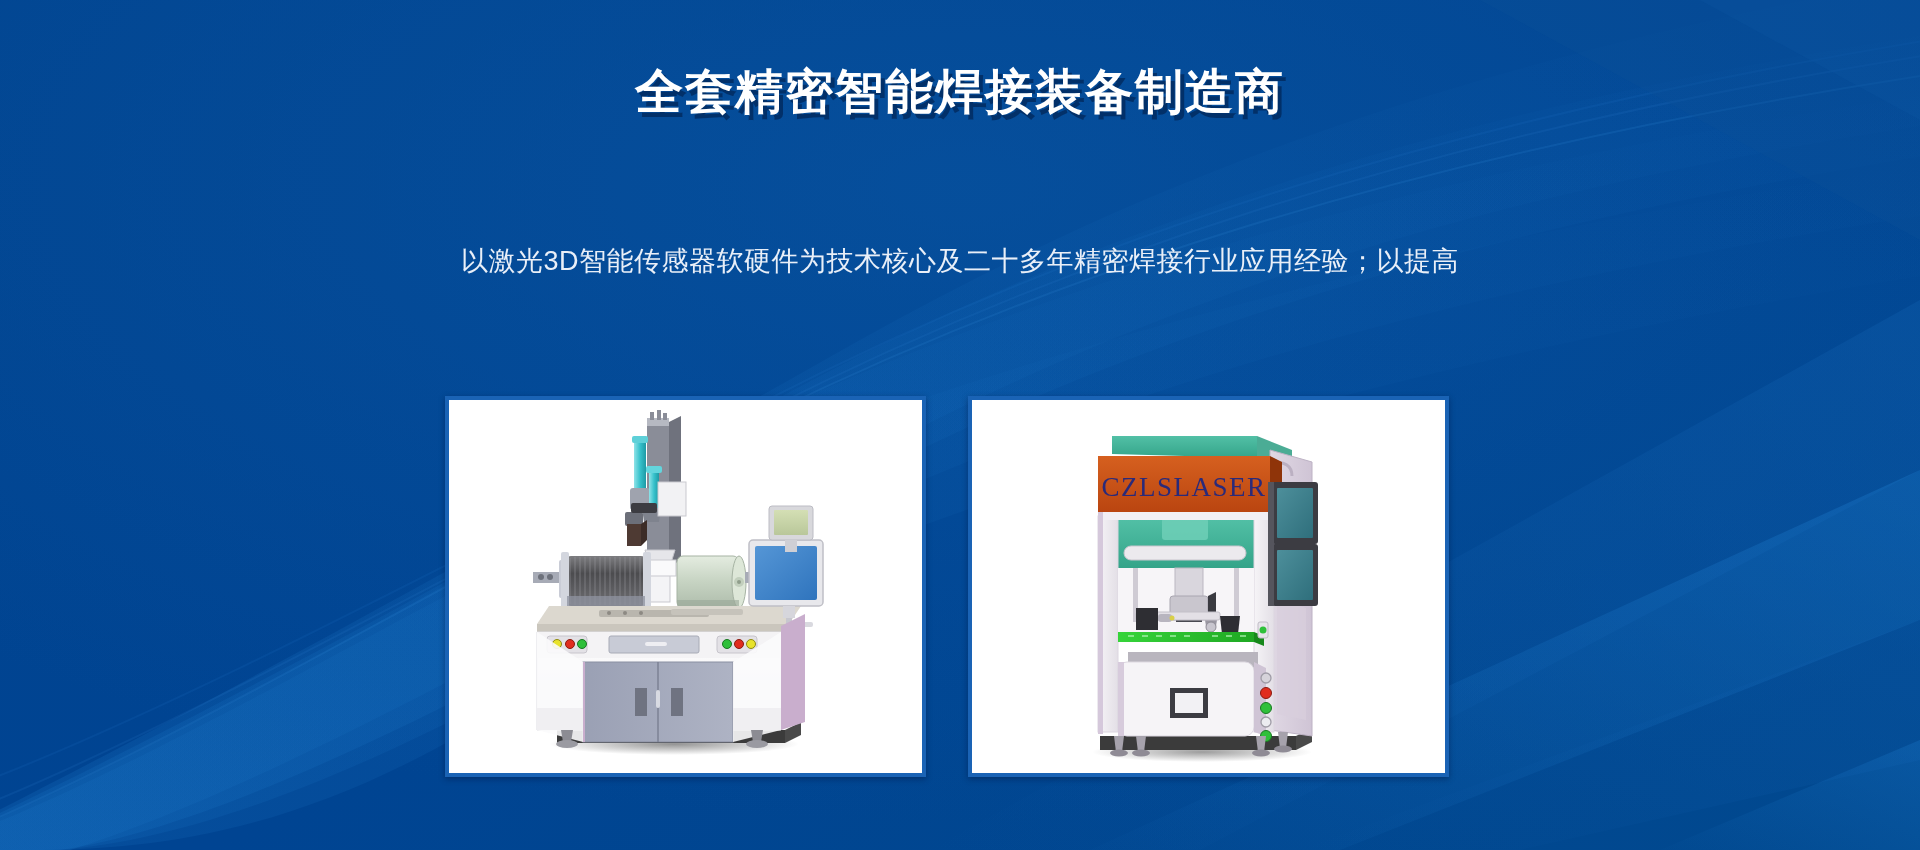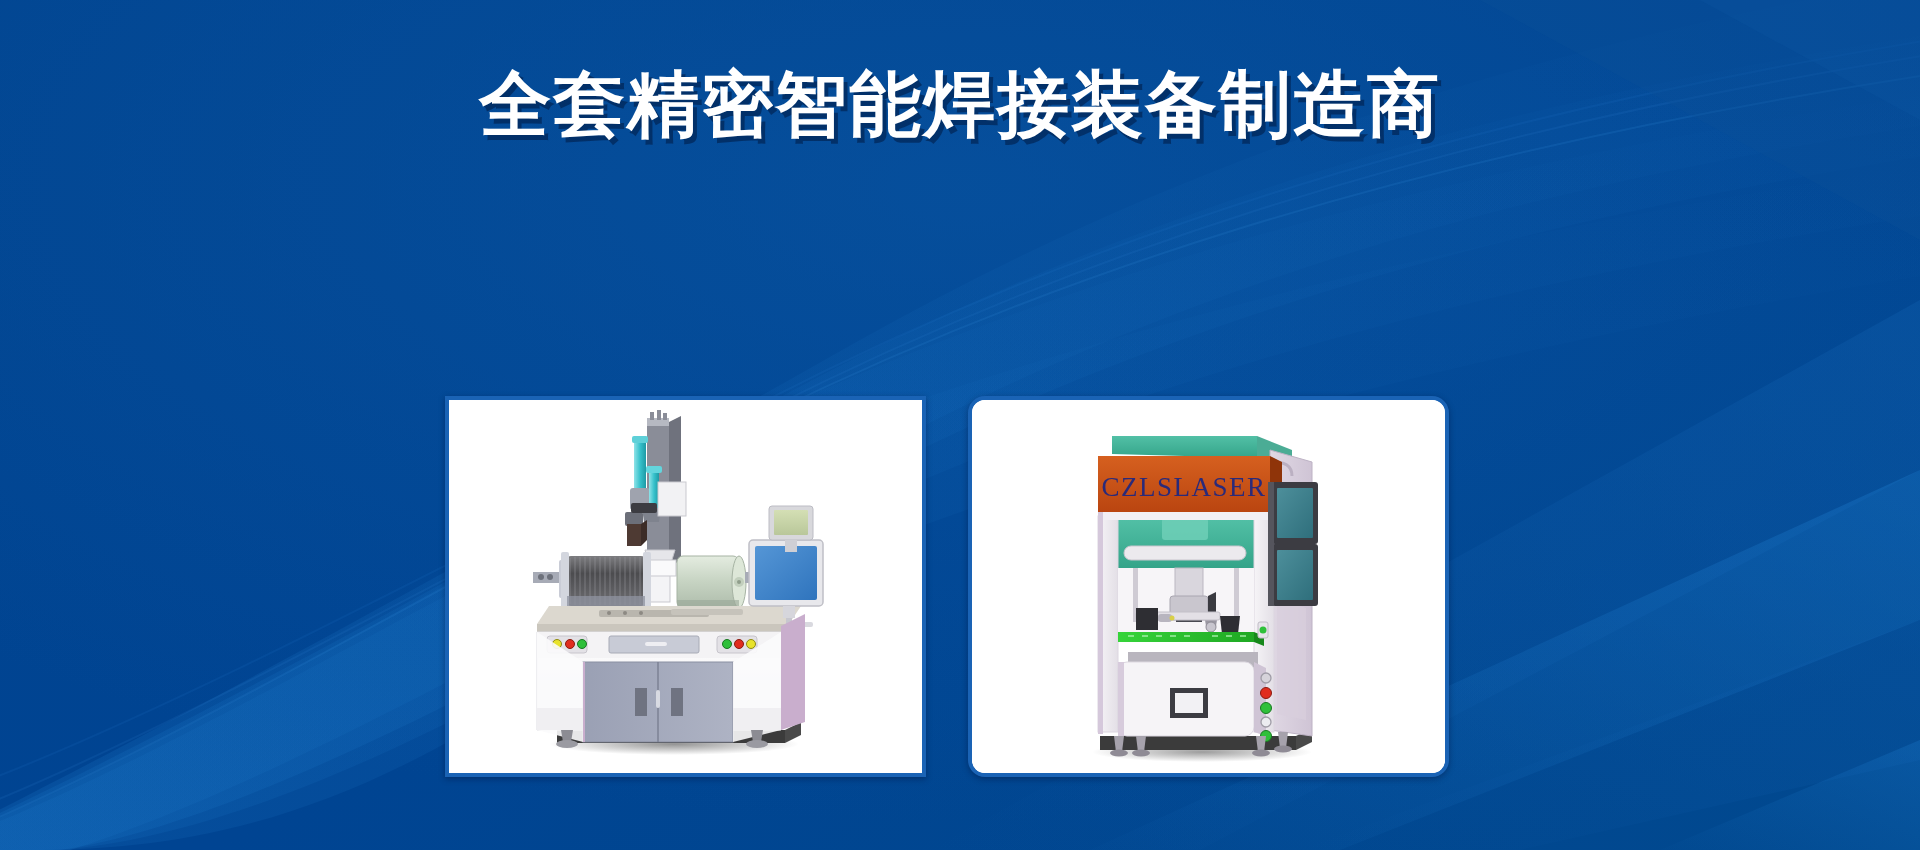--- a/index.html
+++ b/index.html
@@ -13,21 +13,21 @@
   
   #bg-layer { position:absolute; inset:0; overflow:hidden; }
   #bg-svg { position:absolute; inset:0; width:1920px; height:850px; display:block; }
 
   
   #content { position:absolute; inset:0; z-index:5; }
 
   #hero-title {
     position:absolute; top:68px; left:0; width:1920px;
     text-align:center;
-    font-size:72px; font-weight:bold; color:#ffffff;
+    font-size:48px; font-weight:bold; color:#ffffff;
     letter-spacing:2px; line-height:1.0;
     text-shadow:4px 5px 0 rgba(0,25,66,0.55);
     white-space:nowrap;
   }
 
   #hero-subtitle {
     position:absolute; top:237px; left:50%; transform:translateX(-50%);
     width:1120px; text-align:center;
     font-size:27px; line-height:48px; color:#e9eff8; font-weight:400;
     letter-spacing:0.5px;
@@ -37,21 +37,21 @@
   
   #product-gallery { position:absolute; top:396px; left:445px; width:1004px; height:381px; }
   .product-card {
     position:absolute; top:0; width:481px; height:381px;
     background:#ffffff;
     border:4px solid #1a63b5;
     box-shadow:0 2px 6px rgba(0,10,40,.35);
     overflow:hidden;
   }
   #product-card-1 { left:0; }
-  #product-card-2 { left:523px;border-radius:17px; }
+  #product-card-2 { left:523px; }
   .machine-stage { position:absolute; inset:0; }
   .machine-svg { position:absolute; inset:0; width:100%; height:100%; display:block; }
 </style>
 </head>
 <body>
 
 <div id="bg-layer">
   <svg id="bg-svg" viewBox="0 0 1920 850" preserveAspectRatio="none">
     <defs>
       <linearGradient id="gBase" x1="0" y1="0" x2="1" y2="1">
@@ -102,20 +102,21 @@
     <path d="M1480,0 L1920,0 L1920,240 Z" fill="#0b5099" opacity=".35"></path>
     <path d="M1700,0 L1920,0 L1920,120 Z" fill="#0d57a2" opacity=".30"></path>
   </svg>
 </div>
 
 <div id="content">
 
   <h1 id="hero-title">全套精密智能焊接装备制造商</h1>
 
   <div id="hero-subtitle">
+    <span class="sub-line">以激光3D智能传感器软硬件为技术核心及二十多年精密焊接行业应用经验；以提高</span>
   </div>
 
   <div id="product-gallery">
 
     <div class="product-card" id="product-card-1">
       <div class="machine-stage">
         <svg class="machine-svg" viewBox="0 0 473 373" preserveAspectRatio="xMidYMid meet">
           <defs>
             <linearGradient id="m1body" x1="0" y1="0" x2="0" y2="1">
               <stop offset="0%" stop-color="#ffffff"></stop>

